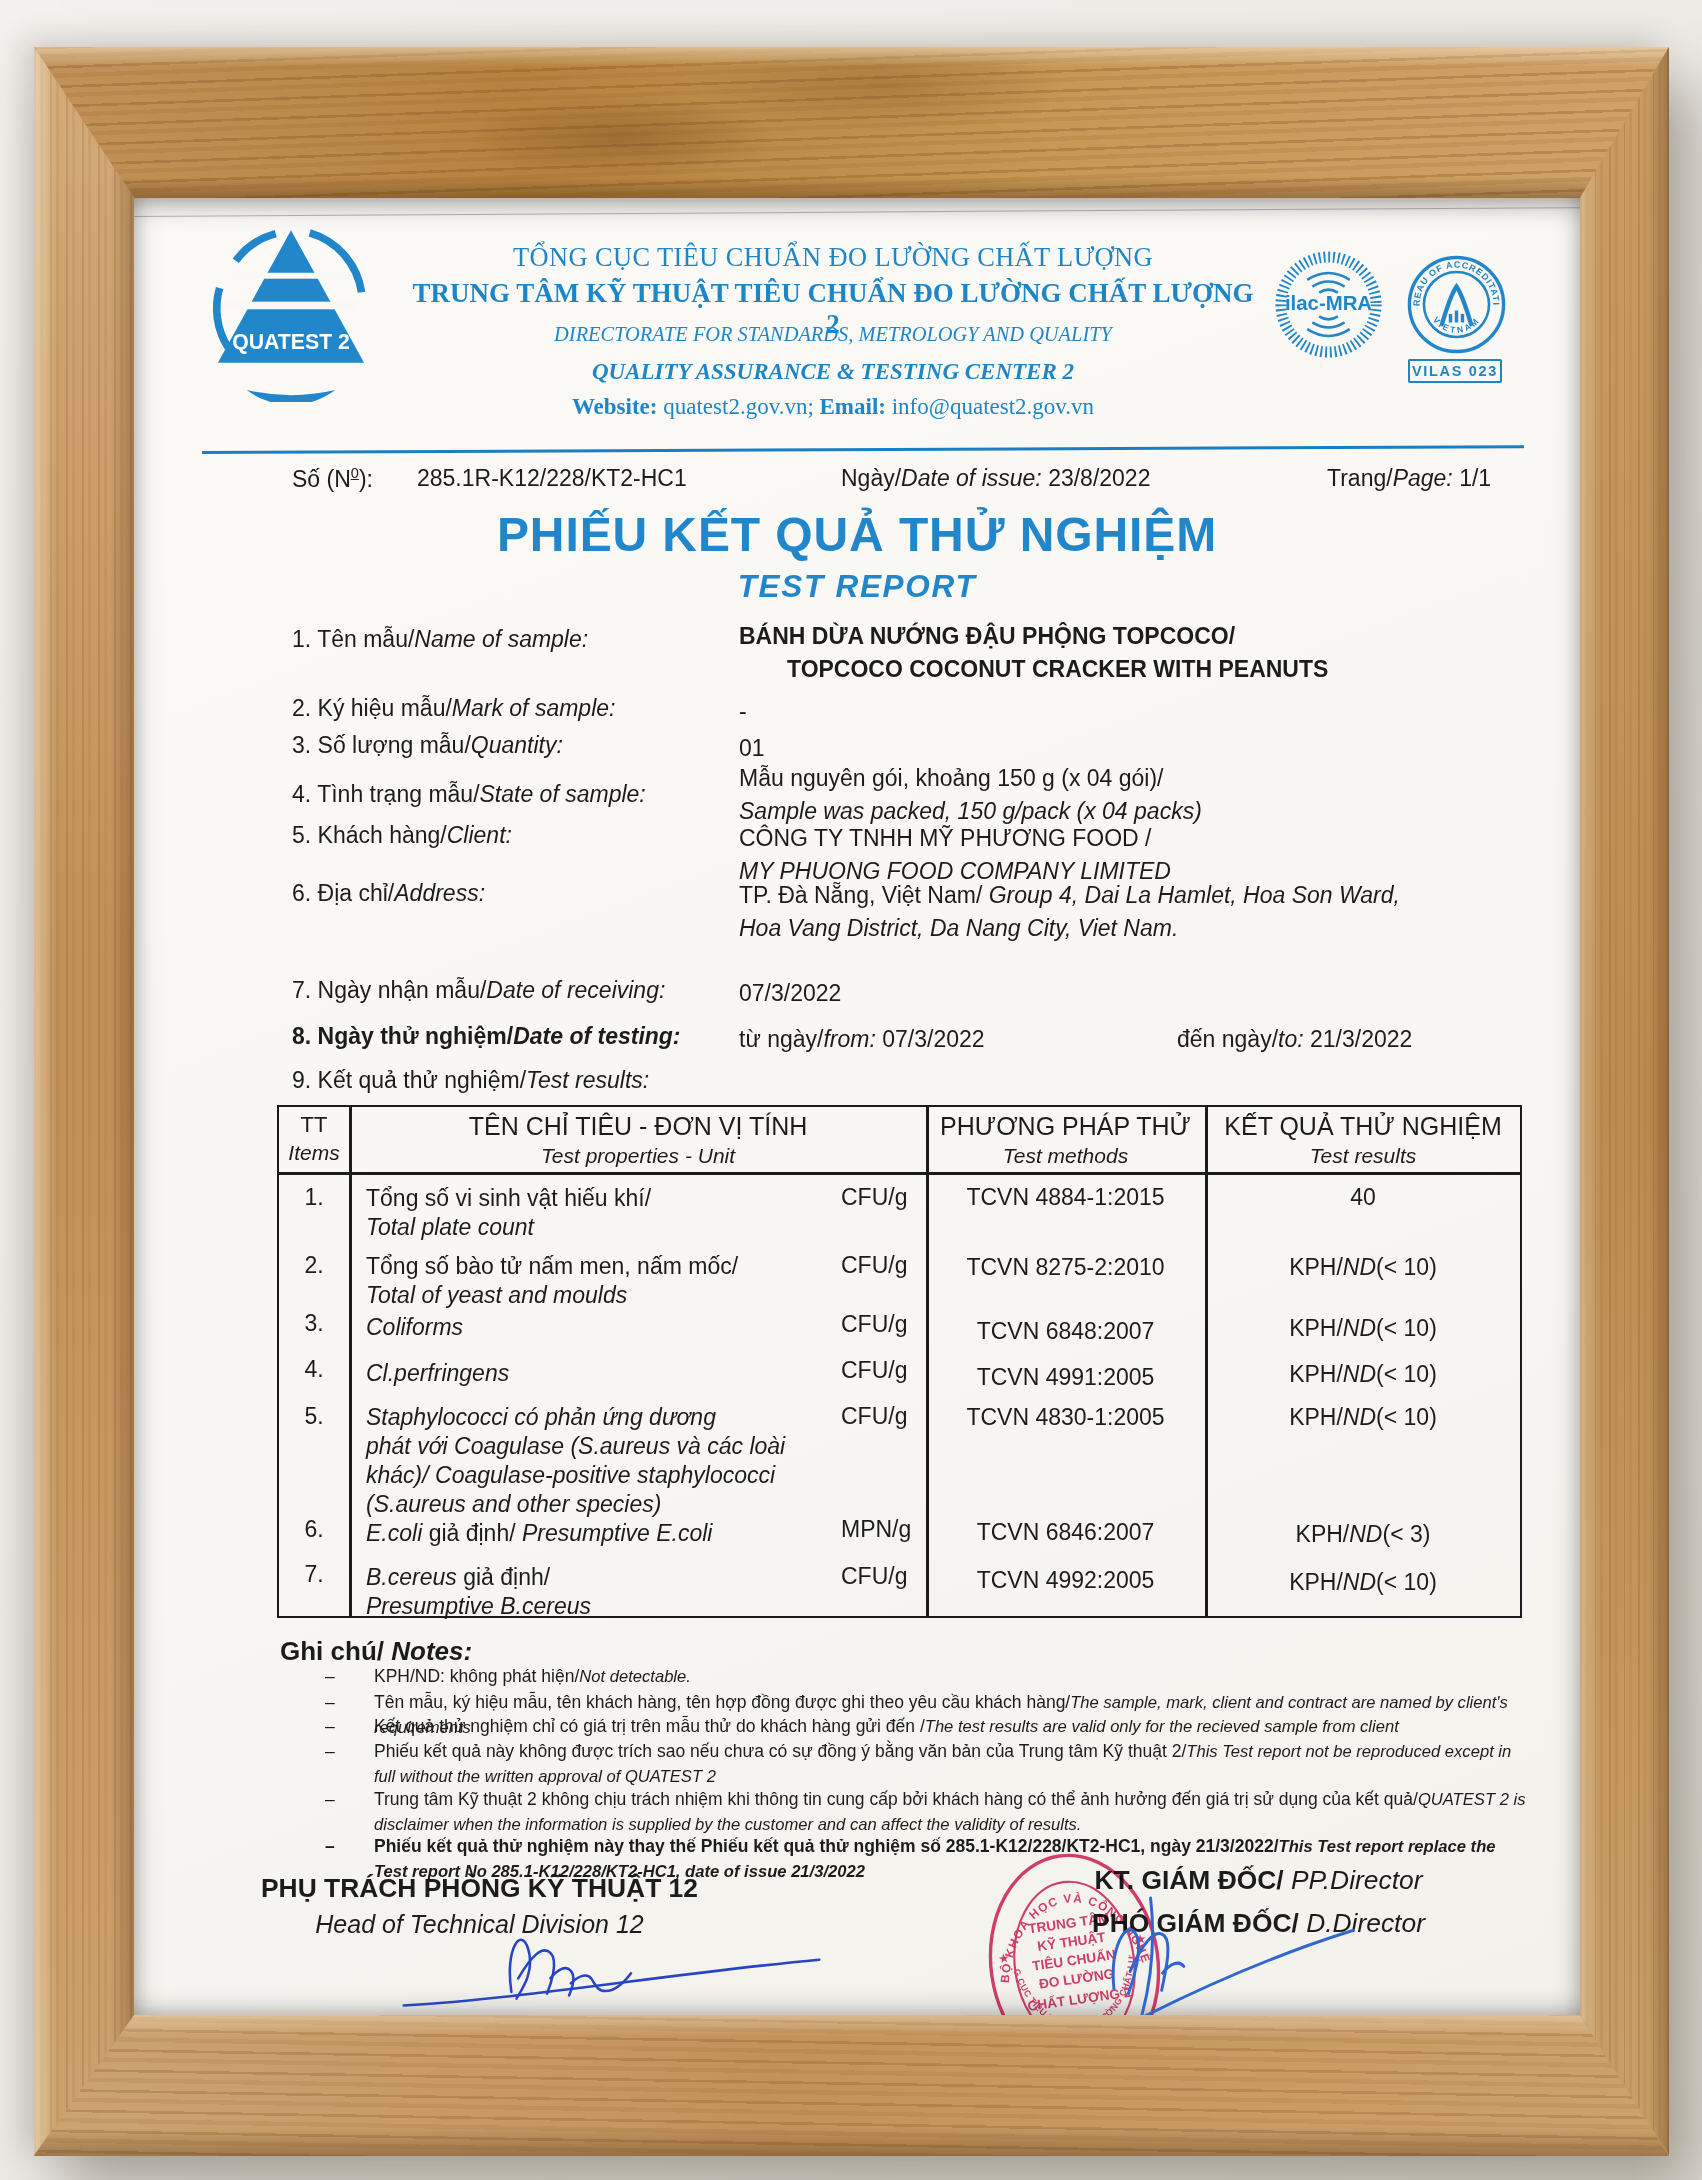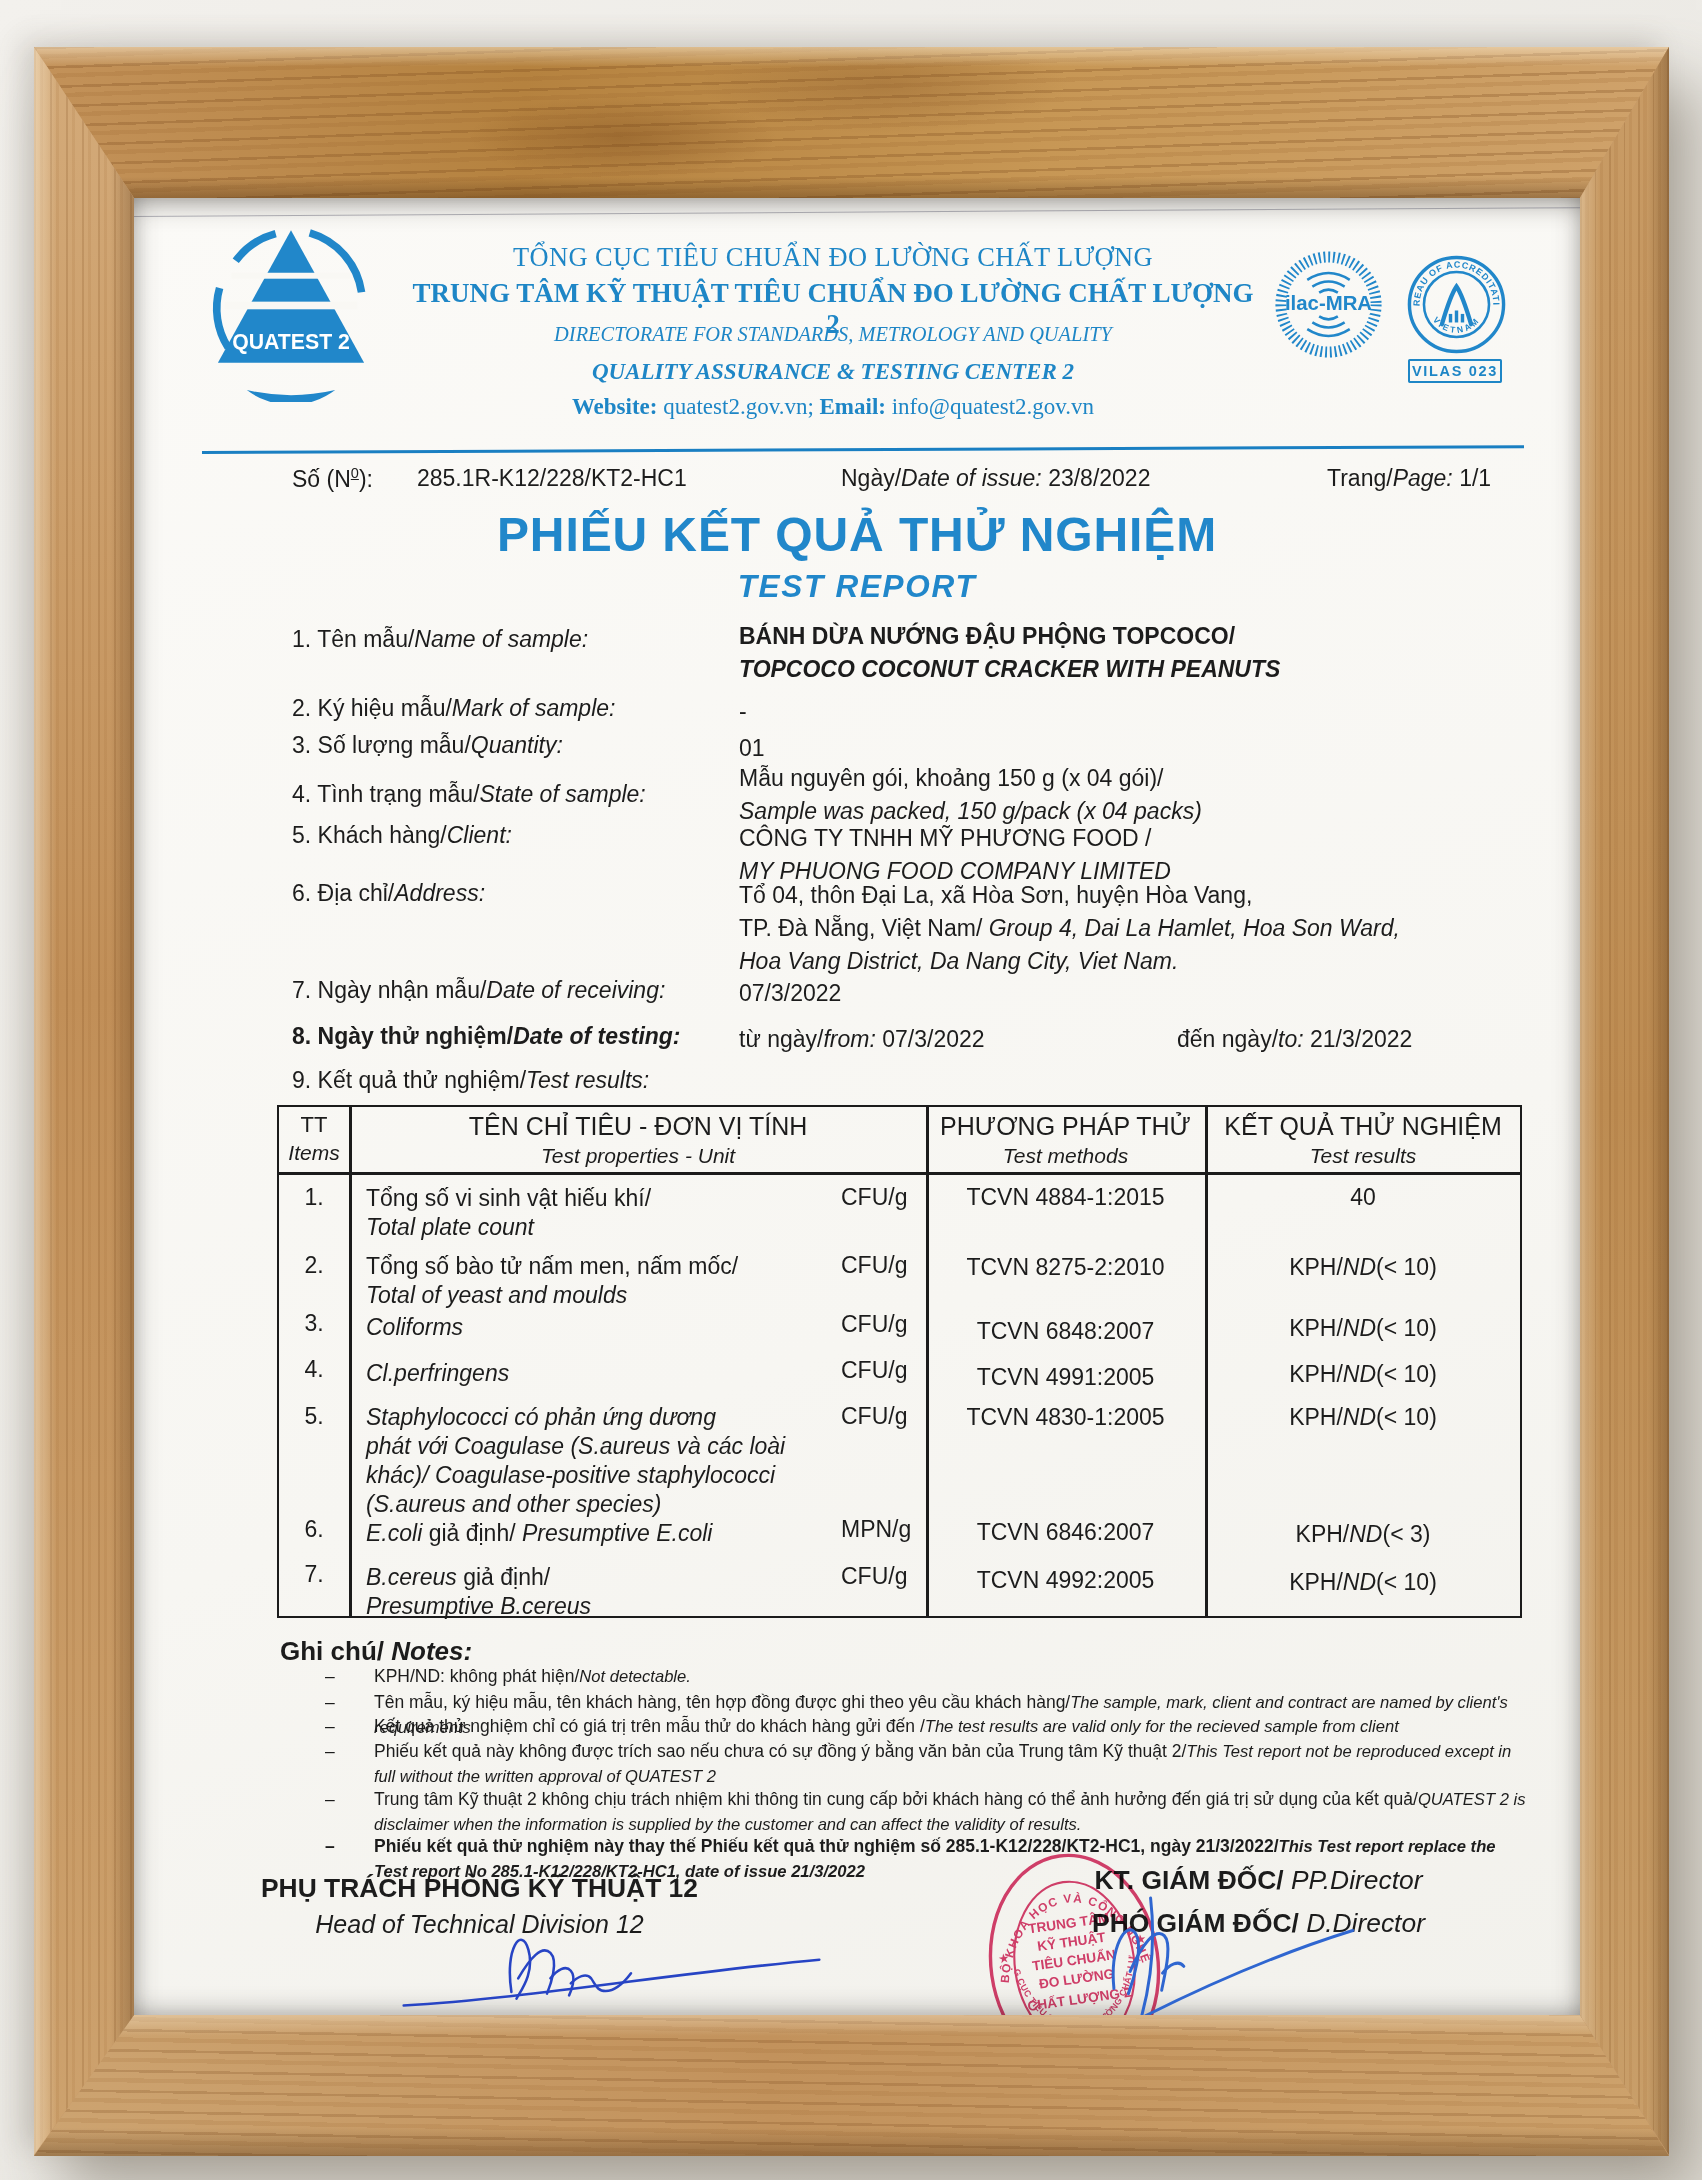--- a/index.html
+++ b/index.html
@@ -72,21 +72,21 @@
   
   .title{position:absolute;left:0;top:309px;width:100%;text-align:center;font-size:48px;font-weight:800;
     color:#2187ca;letter-spacing:0.9px;}
   .subtitle{position:absolute;left:0;top:370px;width:100%;text-align:center;font-size:31.5px;font-weight:600;
     font-style:italic;color:#2187ca;letter-spacing:1.7px;}
   
   .fl{position:absolute;left:158px;font-size:23px;white-space:nowrap;}
   .fl .le{font-style:italic;}
   .fv{position:absolute;left:605px;font-size:23px;line-height:33px;white-space:nowrap;}
   .fv .bold{font-weight:bold;}
-  .fv .bi{font-weight:bold;font-style:italic;}
+  .fv .bi{font-weight:bold;margin-left:48px;}
   .f1l{top:428px;} .f1v{top:422px;}
   .f2l{top:497px;} .f2v{top:497px;}
   .f3l{top:534px;} .f3v{top:534px;}
   .f4l{top:583px;} .f4v{top:564px;}
   .f5l{top:624px;} .f5v{top:624px;}
   .f6l{top:682px;} .f6v{top:681px;}
   .f7l{top:779px;} .f7v{top:779px;}
   .f8l{top:825px;font-weight:bold;} .f8v{top:825px;} .f8to{left:1043px;top:825px;}
   .f9l{top:869px;}
   .capsit{font-style:italic;}
@@ -231,21 +231,20 @@
     </div>
 
   <div class="fl f5l"><span>5. Khách hàng/</span><span class="le">Client:</span></div>
   <div class="fv f5v">
       <div>CÔNG TY TNHH MỸ PHƯƠNG FOOD /</div>
       <div class="capsit">MY PHUONG FOOD COMPANY LIMITED</div>
     </div>
 
   <div class="fl f6l"><span>6. Địa chỉ/</span><span class="le">Address:</span></div>
   <div class="fv f6v">
-    <div>Tổ 04, thôn Đại La, xã Hòa Sơn, huyện Hòa Vang,</div>
     <div><span>TP. Đà Nẵng, Việt Nam/</span><span class="it"> Group 4, Dai La Hamlet, Hoa Son Ward,</span></div>
     <div class="it">Hoa Vang District, Da Nang City, Viet Nam.</div>
   </div>
 
   <div class="fl f7l"><span>7. Ngày nhận mẫu/</span><span class="le">Date of receiving:</span></div>
   <div class="fv f7v">07/3/2022</div>
 
   <div class="fl f8l"><span>8. Ngày thử nghiệm/</span><span class="le">Date of testing:</span></div>
   <div class="fv f8v"><span>từ ngày/</span><span class="it">from:</span> <span>07/3/2022</span></div>
   <div class="fv f8to"><span>đến ngày/</span><span class="it">to:</span> <span>21/3/2022</span></div>

